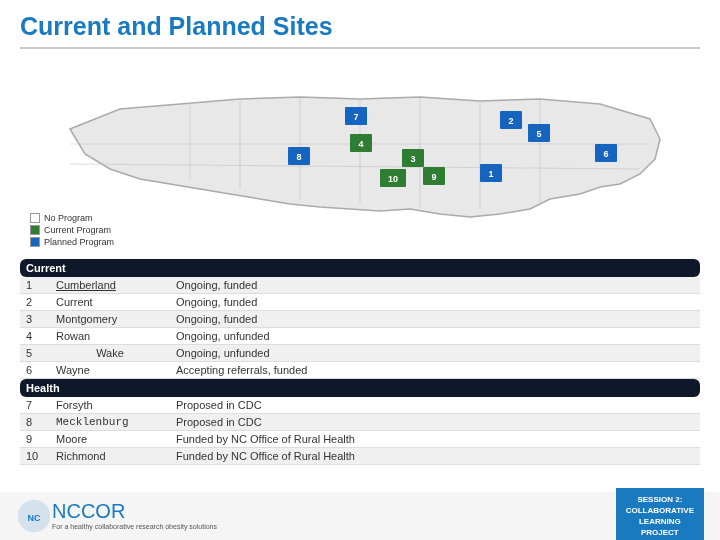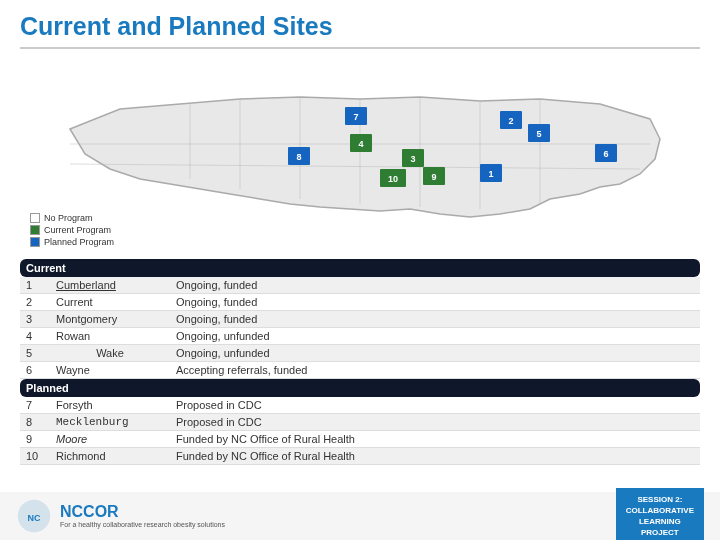--- a/index.html
+++ b/index.html
@@ -99,31 +99,30 @@
       background: #f5f5f5;
       display: flex;
       align-items: center;
       justify-content: space-between;
       padding: 0 16px;
     }
 
     .nccor-logo {
       display: flex;
       align-items: center;
-      gap: 8px;
     }
 
     .nccor-logo-icon {
       width: 36px;
       height: 36px;
     }
 
     .nccor-text {
-      font-size: 16px;
-      font-weight: bold;
+      font-size: 20px;
+      font-weight: normal;
       color: #1a7abf;
     }
 
     .nccor-subtitle {
       font-size: 7px;
       color: #555;
       max-width: 180px;
       line-height: 1.2;
     }
 
@@ -236,35 +235,35 @@
           <td style="width: 30px;">5</td>
           <td style="width: 120px; text-align: center;">Wake</td>
           <td>Ongoing, unfunded</td>
         </tr>
         <tr class="data-row">
           <td style="width: 30px;">6</td>
           <td style="width: 120px;">Wayne</td>
           <td>Accepting referrals, funded</td>
         </tr>
         <tr class="planned-row">
-          <td colspan="3">Planned</td>
+          <td colspan="3">Health</td>
         </tr>
         <tr class="data-row">
           <td style="width: 30px;">7</td>
           <td style="width: 120px;">Forsyth</td>
           <td>Proposed in CDC</td>
         </tr>
         <tr class="data-row">
           <td style="width: 30px;">8</td>
           <td style="width: 120px; font-family: Liberation Mono, monospace;">Mecklenburg</td>
           <td>Proposed in CDC</td>
         </tr>
         <tr class="data-row">
           <td style="width: 30px;">9</td>
-          <td style="width: 120px; font-style: italic;">Moore</td>
+          <td style="width: 120px;">Moore</td>
           <td>Funded by NC Office of Rural Health</td>
         </tr>
         <tr class="data-row">
           <td style="width: 30px;">10</td>
           <td style="width: 120px;">Richmond</td>
           <td>Funded by NC Office of Rural Health</td>
         </tr>
       </tbody>
   </table>
 </div>

